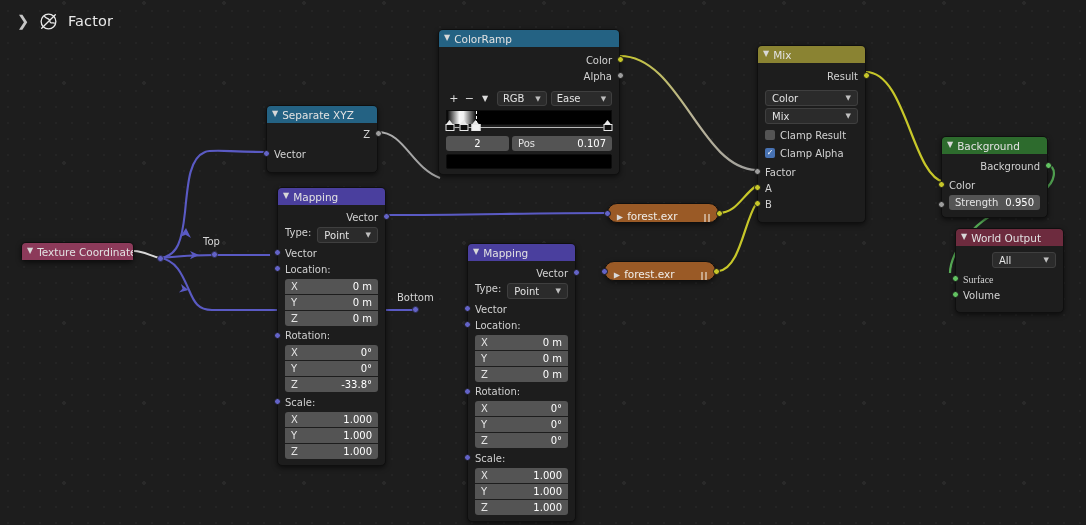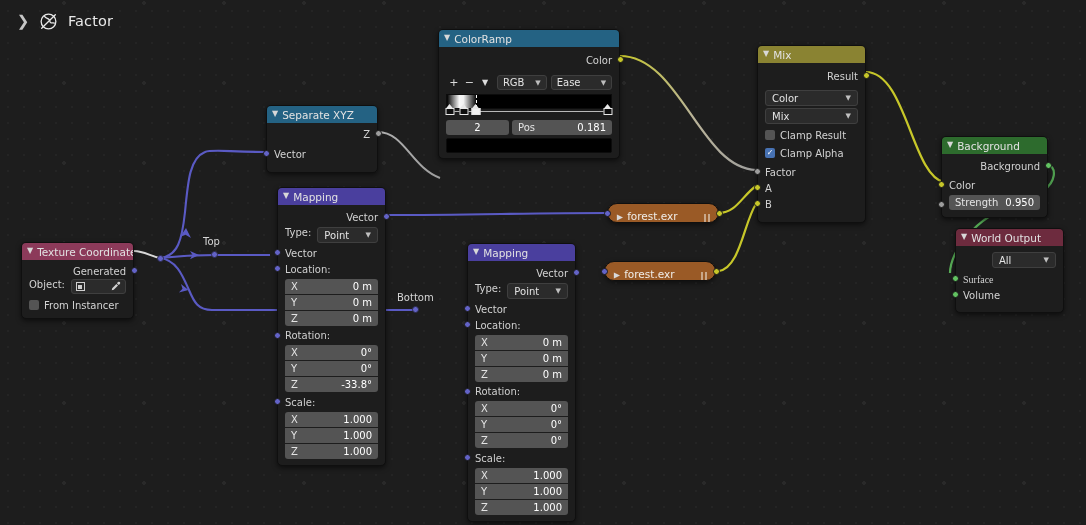--- a/index.html
+++ b/index.html
@@ -336,41 +336,20 @@
     <path d="M866,72 C906,72 912,176 944,182" stroke="url(#gradYellow)" stroke-width="2.2" fill="none"></path>
 
     <path d="M1047,164 C1058,168 1055,182 1044,190 C1028,200 1010,206 994,214 C978,222 964,238 956,252 C952,260 950,266 950,273" stroke="url(#gradGreen)" stroke-width="2.2" fill="none"></path>
   </svg>
 
   <div class="node" id="n-texcoord" style="left:21px; top:242px; width:113px;">
     <div class="node-header" style="background:#8c3a5a;">
       <span class="hdr-chev">▼</span>
       <span>Texture Coordinate</span>
     </div>
-    <div class="node-body">
-      <div class="row out">
-        <span>Generated</span>
-        <span class="sock out s-vector" style="top:4px;"></span>
-      </div>
-      <div class="inline-row">
-        <span class="lab">Object:</span>
-        <span class="objfield">
-          <span class="mini-ob">
-              <i></i>
-            </span>
-          <svg width="11" height="11" viewBox="0 0 16 16">
-            <path d="M11.6 1.6 a1.9 1.9 0 0 1 2.7 2.7 l-1.5 1.5 l-2.7 -2.7 z M9.3 4.3 l2.4 2.4 l-6.2 6.2 l-3 .7 l.7 -3 z" fill="#cfcfcf"></path>
-          </svg>
-        </span>
-      </div>
-      <div class="wcheck">
-        <span class="cbox"></span>
-        <span>From Instancer</span>
-      </div>
-    </div>
   </div>
 
   <div class="node" id="n-sepxyz" style="left:266px; top:105px; width:112px;">
     <div class="node-header" style="background:#246283;">
       <span class="hdr-chev">▼</span>
       <span>Separate XYZ</span>
     </div>
     <div class="node-body" style="padding-bottom:10px;">
       <div class="row out">
         <span>Z</span>
@@ -385,20 +364,24 @@
 
   <div class="node" id="n-colorramp" style="left:438px; top:29px; width:182px;">
     <div class="node-header" style="background:#246283;">
       <span class="hdr-chev">▼</span>
       <span>ColorRamp</span>
     </div>
     <div class="node-body" style="padding-top:5px;">
       <div class="row out">
         <span>Color</span>
         <span class="sock out s-color" style="top:4px;"></span>
+      </div>
+      <div class="row out">
+        <span>Alpha</span>
+        <span class="sock out s-gray" style="top:4px;"></span>
       </div>
 
       <div class="cr-tools" style="margin-top:6px;">
         <span class="cr-btn">+</span>
         <span class="cr-btn">−</span>
         <span class="cr-btn" style="font-size:8px;">▼</span>
         <span class="cr-sel" style="width:58px;">
           <span>RGB</span>
           <span class="caret">▼</span>
         </span>
@@ -429,21 +412,21 @@
             <span class="body"></span>
           </div>
       </div>
 
       <div style="display:flex; gap:3px; margin:4px 7px 0 7px;">
         <div class="wfield" style="margin:0; width:63px; justify-content:center;">
           <span class="v">2</span>
         </div>
         <div class="wfield" style="margin:0; flex:1;">
           <span class="k">Pos</span>
-          <span class="v">0.181</span>
+          <span class="v">0.107</span>
         </div>
       </div>
 
       <div class="cr-swatch"></div>
 
     </div>
   </div>
 
   <div class="node" id="n-map-top" style="left:277px; top:187px; width:109px;">
     <div class="node-header" style="background:#4a3f9e;">

